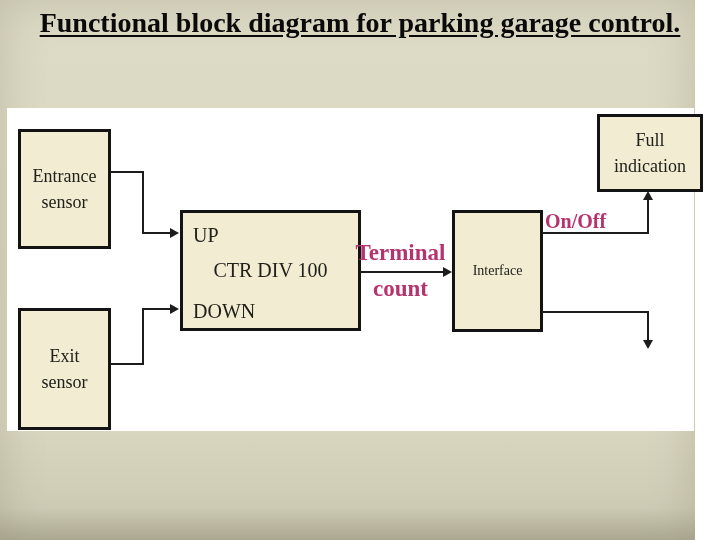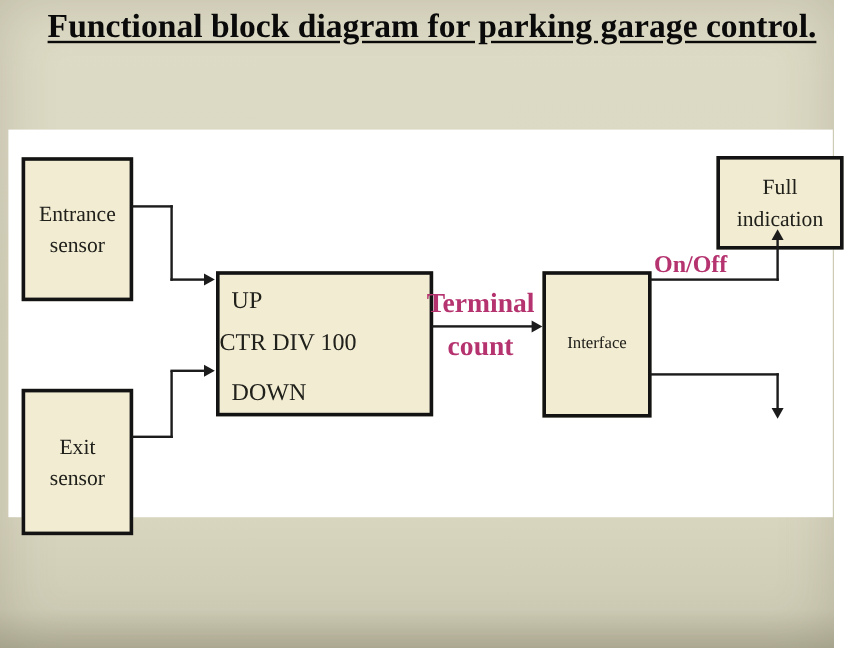--- a/index.html
+++ b/index.html
@@ -25,31 +25,31 @@
   .panel{
     position:absolute;left:7px;top:108px;width:687px;height:323px;
     background:var(--panel);
   }
   .block{
     position:absolute;box-sizing:border-box;
     background:var(--block-fill);
     border:3px solid var(--block-border);
     color:var(--block-text);
     display:flex;flex-direction:column;align-items:center;justify-content:center;
-    font-size:18px;line-height:26px;text-align:center;margin-top:16px;
+    font-size:18px;line-height:26px;text-align:center;
   }
-  .b-entrance{left:18px;top:115px;width:93px;height:120px;}
+  .b-entrance{left:18px;top:129px;width:93px;height:120px;}
   .b-exit{left:18px;top:308px;width:93px;height:122px;}
   .b-counter{left:180px;top:210px;width:181px;height:121px;display:block;}
   .b-interface{left:452px;top:210px;width:91px;height:122px;font-size:14px;}
   .b-full{left:597px;top:114px;width:106px;height:78px;}
   .b-gate{left:595px;top:352px;width:108px;height:78px;}
   .c-label{position:absolute;font-size:20px;line-height:20px;}
   .c-up{left:10px;top:12px;}
-  .c-name{left:0;right:0;top:47px;text-align:left;}
+  .c-name{left:0;right:0;top:47px;text-align:center;}
   .c-down{left:10px;top:88px;}
   .h{position:absolute;height:2px;background:var(--connector);}
   .v{position:absolute;width:2px;background:var(--connector);}
   .arr{position:absolute;width:0;height:0;}
   .arr-right{border-top:5px solid transparent;border-bottom:5px solid transparent;border-left:9px solid var(--connector);}
   .arr-up{border-left:5px solid transparent;border-right:5px solid transparent;border-bottom:9px solid var(--connector);}
   .arr-down{border-left:5px solid transparent;border-right:5px solid transparent;border-top:9px solid var(--connector);}
   .sig{
     position:absolute;color:var(--signal-text);
     font-weight:bold;font-size:20px;line-height:22px;text-align:center;

